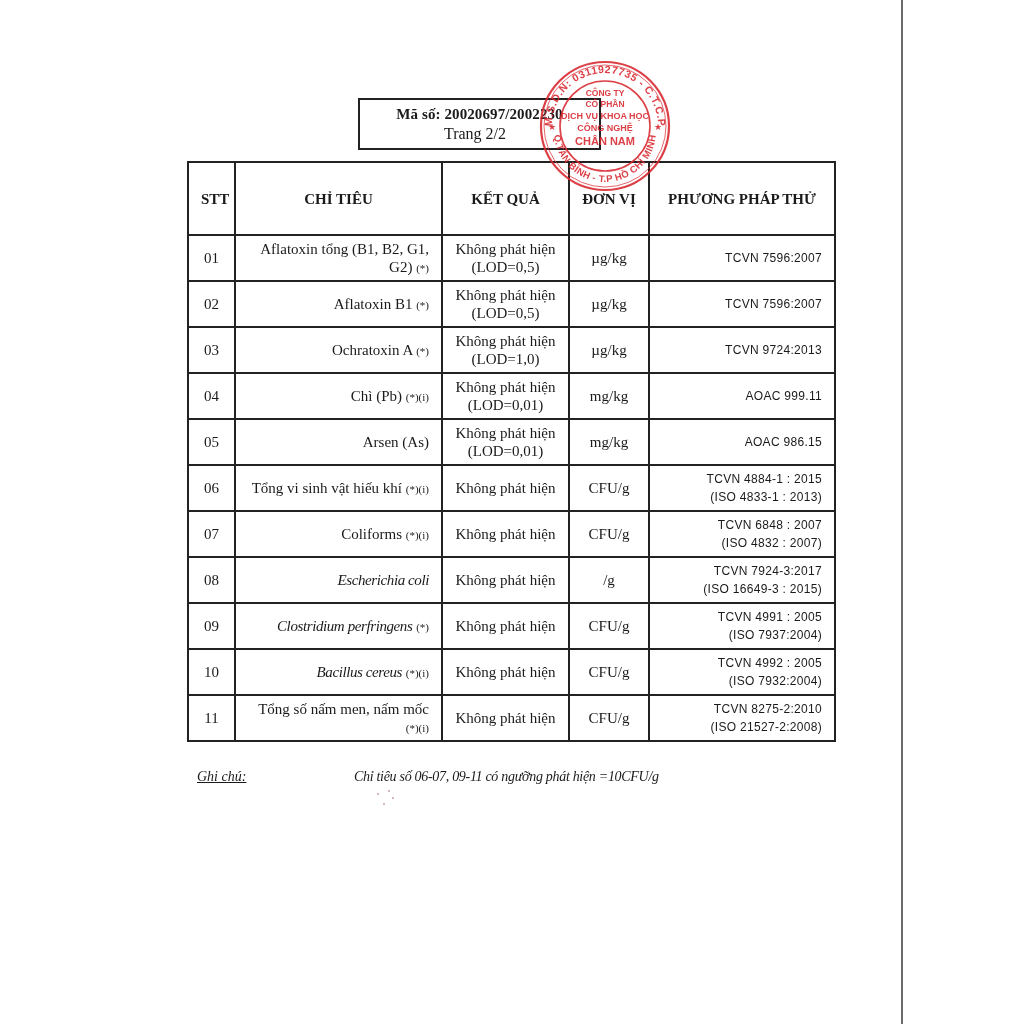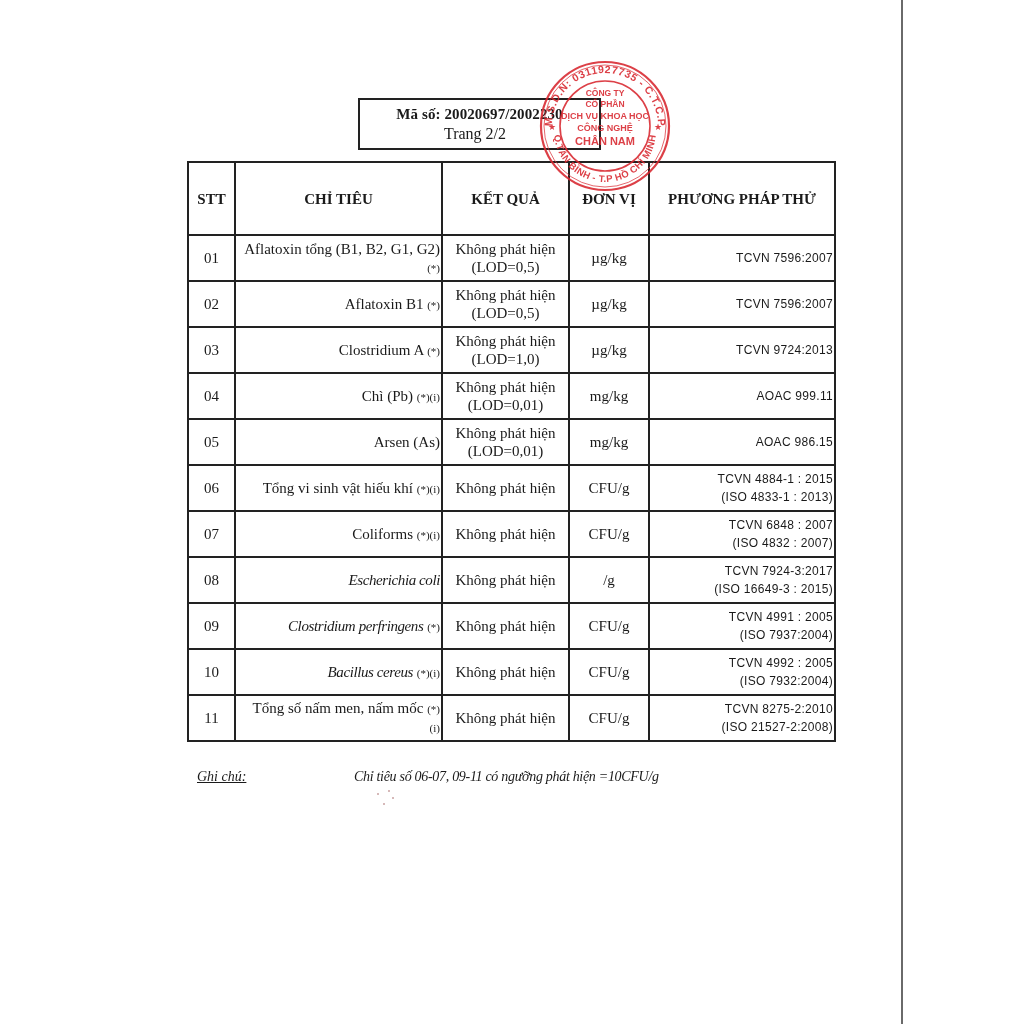--- a/index.html
+++ b/index.html
@@ -52,21 +52,21 @@
     .results-table {
       position: absolute;
       left: 187px;
       top: 161px;
       width: 647px;
       border-collapse: collapse;
       table-layout: fixed;
     }
     .results-table th, .results-table td {
       border: 2px solid #222;
-      padding: 0 1px;
+      padding: 0 12px;
       font-size: 15px;
       line-height: 18px;
       vertical-align: middle;
     }
     .results-table th {
       height: 71px;
       font-weight: bold;
       text-align: center;
       font-size: 15px;
     }
@@ -171,21 +171,21 @@
           <span class="kq-main">Không phát hiện</span>
           <span class="kq-lod">(LOD=0,5)</span>
         </td>
         <td class="c-dv">µg/kg</td>
         <td class="c-pp">
           <span class="pp-line">TCVN 7596:2007</span>
         </td>
       </tr>
       <tr>
         <td class="c-stt">03</td>
-        <td class="c-ct"><span class="ct-name">Clostridium A</span> <span class="ct-mark">(*)</span></td>
+        <td class="c-ct"><span class="ct-name">Ochratoxin A</span> <span class="ct-mark">(*)</span></td>
         <td class="c-kq">
           <span class="kq-main">Không phát hiện</span>
           <span class="kq-lod">(LOD=1,0)</span>
         </td>
         <td class="c-dv">µg/kg</td>
         <td class="c-pp">
           <span class="pp-line">TCVN 9724:2013</span>
         </td>
       </tr>
       <tr>

